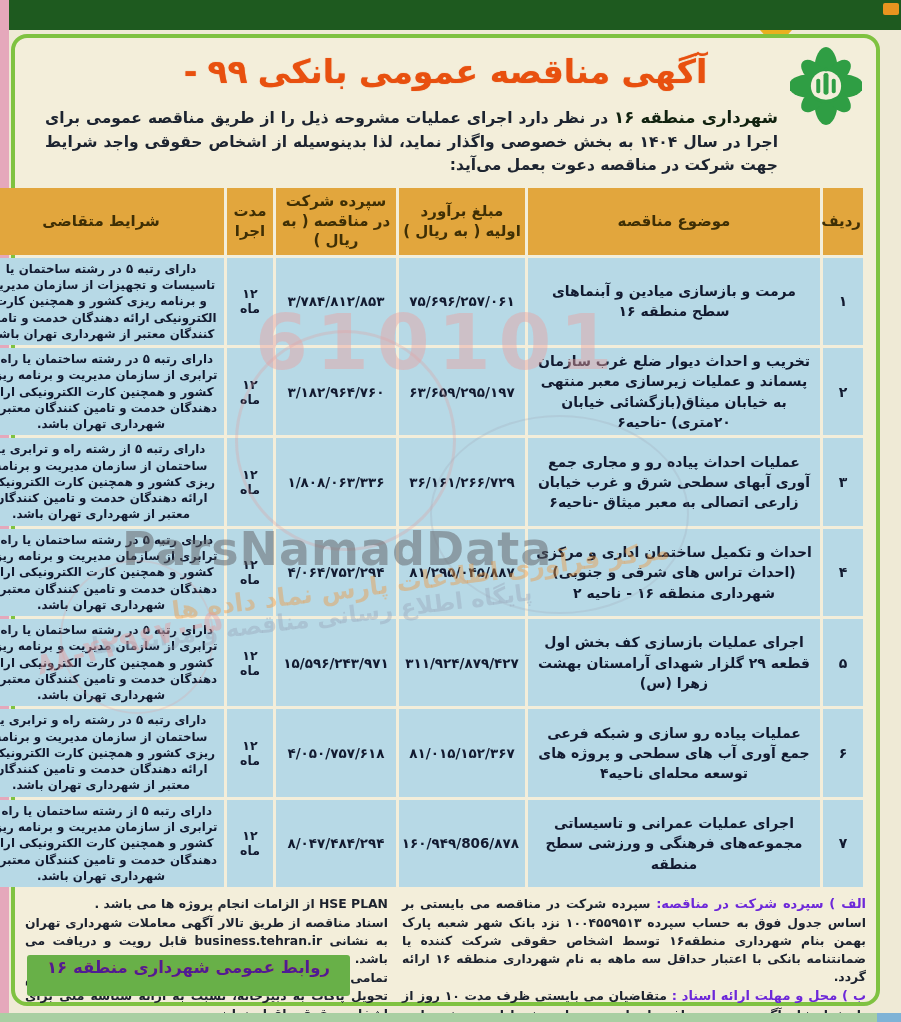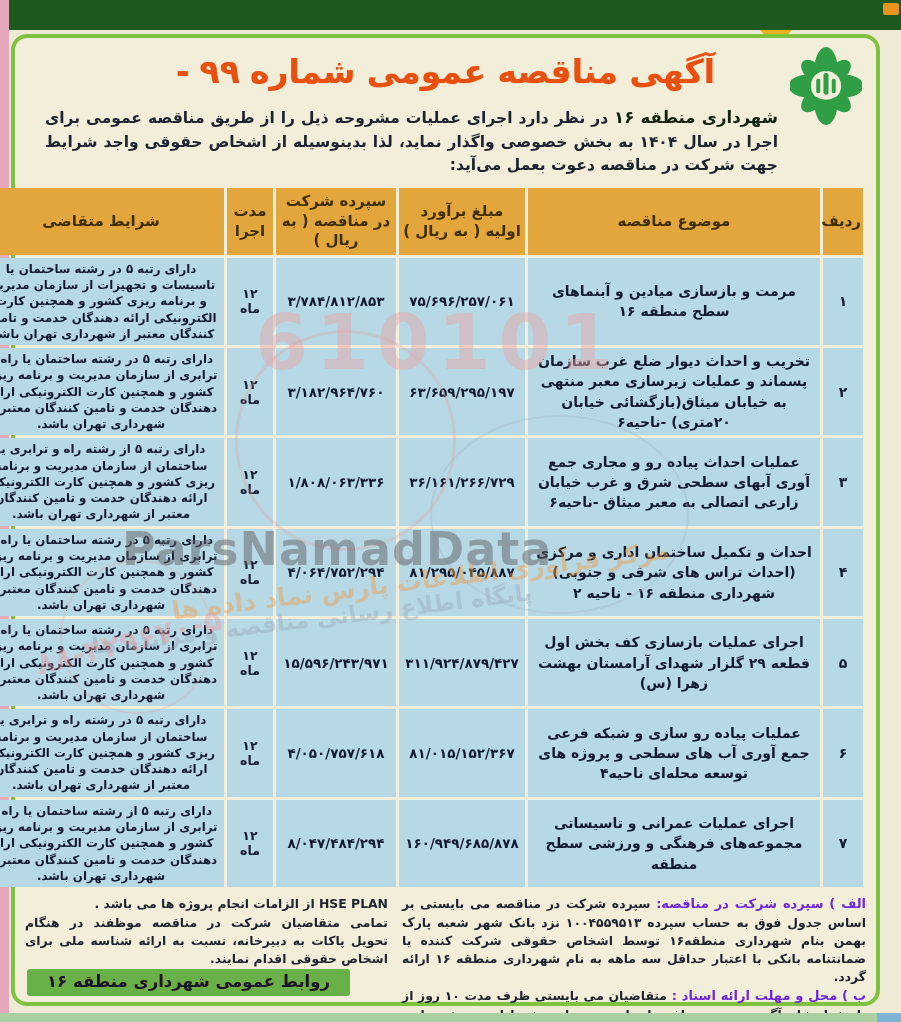--- a/index.html
+++ b/index.html
@@ -57,22 +57,22 @@
   .footer-cols{
     display:flex;flex-direction:row;gap:14px;margin-top:5px;height:196px;overflow:hidden;
     font-size:12.4px;line-height:1.45;font-weight:600;color:#1c222e;text-align:justify;
   }
   .fcol-right{flex:0 0 464px;}
   .fcol-left{flex:1;}
   .footer-cols p{margin:0 0 1px 0;}
   .flabel{color:#6d28d9;font-weight:800;font-size:13px;}
   .signature{
     position:absolute;left:12px;bottom:6px;
-    background:#68b048;color:#0f172a;
-    font-size:16.5px;font-weight:800;padding:3px 20px 5px 20px;border-radius:3px;
+    background:#68b048;color:#4c1d95;
+    font-size:16.5px;font-weight:800;padding:3px 20px 19px 20px;border-radius:3px;
     text-shadow:0 0 1px rgba(245,130,15,.8);
   }
   
   .wm{position:absolute;pointer-events:none;white-space:nowrap;z-index:6;}
   .wm-digits{top:298px;left:255px;font-size:76px;font-weight:800;color:rgba(232,162,162,.45);letter-spacing:8px;text-align:center;}
   .wm-brand{top:522px;left:122px;font-size:46px;font-weight:800;color:rgba(95,95,100,.5);letter-spacing:1px;}
   .wm-fa1{top:566px;left:170px;font-size:25px;font-weight:700;color:rgba(240,150,60,.42);transform:rotate(-7deg);}
   .wm-fa2{top:606px;left:90px;font-size:23px;font-weight:700;color:rgba(150,162,182,.40);transform:rotate(-7deg);}
   .wm-code{top:624px;left:34px;font-size:30px;font-weight:800;color:rgba(235,150,150,.40);transform:rotate(-14deg);}
   .wm-circle{position:absolute;border-radius:50%;pointer-events:none;z-index:5;}
@@ -109,21 +109,21 @@
           <g fill="#2f9e44">
             <rect x="46.5" y="40" width="7" height="30" rx="3"></rect>
             <rect x="36.5" y="48" width="5.5" height="20" rx="2.5"></rect>
             <rect x="58" y="48" width="5.5" height="20" rx="2.5"></rect>
             <path d="M34 72 q16 10 32 0 l0 5 q-16 9 -32 0 z"></path>
             <circle cx="50" cy="35" r="3"></circle>
           </g>
         </svg>
       </div>
       <div class="title">
-        <span>آگهی مناقصه عمومی شماره</span>
+        <span>آگهی مناقصه عمومی بانکی</span>
         <span>۹۹</span>
         <span>-</span>
       </div>
     </div>
 
     <p class="intro">
       <span class="lead">شهرداری منطقه ۱۶</span>
       <span>در نظر دارد اجرای عملیات مشروحه ذیل را از طریق مناقصه عمومی برای اجرا در سال ۱۴۰۴ به بخش خصوصی واگذار نماید، لذا بدینوسیله از اشخاص حقوقی واجد شرایط جهت شرکت در مناقصه دعوت بعمل می‌آید:</span>
     </p>
 
@@ -191,21 +191,21 @@
           <td class="c-no">۶</td>
           <td class="c-subject">عملیات پیاده رو سازی و شبکه فرعی جمع آوری آب های سطحی و پروژه های توسعه محله‌ای ناحیه۴</td>
           <td class="c-estimate">۸۱/۰۱۵/۱۵۲/۳۶۷</td>
           <td class="c-deposit">۴/۰۵۰/۷۵۷/۶۱۸</td>
           <td class="c-duration">۱۲ ماه</td>
           <td class="c-cond">دارای رتبه ۵ در رشته راه و ترابری یا ساختمان از سازمان مدیریت و برنامه ریزی کشور و همچنین کارت الکترونیکی ارائه دهندگان خدمت و تامین کنندگان معتبر از شهرداری تهران باشد.</td>
         </tr>
         <tr>
           <td class="c-no">۷</td>
           <td class="c-subject">اجرای عملیات عمرانی و تاسیساتی مجموعه‌های فرهنگی و ورزشی سطح منطقه</td>
-          <td class="c-estimate">۱۶۰/۹۴۹/۶۸۵/۸۷۸</td>
+          <td class="c-estimate">۱۶۰/۹۴۹/806/۸۷۸</td>
           <td class="c-deposit">۸/۰۴۷/۴۸۴/۲۹۴</td>
           <td class="c-duration">۱۲ ماه</td>
           <td class="c-cond">دارای رتبه ۵ از رشته ساختمان یا راه و ترابری از سازمان مدیریت و برنامه ریزی کشور و همچنین کارت الکترونیکی ارائه دهندگان خدمت و تامین کنندگان معتبر از شهرداری تهران باشد.</td>
         </tr>
       </tbody>
     </table>
 
     <div class="footer-cols">
       <div class="fcol-right">
         <p>
@@ -213,20 +213,21 @@
           <span>سپرده شرکت در مناقصه می بایستی بر اساس جدول فوق به حساب سپرده ۱۰۰۴۵۵۹۵۱۳ نزد بانک شهر شعبه پارک بهمن بنام شهرداری منطقه۱۶ توسط اشخاص حقوقی شرکت کننده یا ضمانتنامه بانکی با اعتبار حداقل سه ماهه به نام شهرداری منطقه ۱۶ ارائه گردد.</span>
         </p>
         <p>
           <span class="flabel">ب ) محل و مهلت ارائه اسناد :</span>
           <span>متقاضیان می بایستی ظرف مدت ۱۰ روز از تاریخ انتشار آگهی جهت دریافت اسناد و تحویل پیشنهادات به شهرداری منطقه ۱۶ واحد قراردادها مراجعه نمایند.(جهت دریافت اسناد به همراه داشتن فلش الزامی می‌باشد.)</span>
         </p>
 
       </div>
       <div class="fcol-left">
         <p>HSE PLAN از الزامات انجام پروژه ها می باشد .</p>
+        <p>اسناد مناقصه از طریق تالار آگهی معاملات شهرداری تهران به نشانی business.tehran.ir قابل رویت و دریافت می باشد.</p>
         <p>تمامی متقاضیان شرکت در مناقصه موظفند در هنگام تحویل پاکات به دبیرخانه، نسبت به ارائه شناسه ملی برای اشخاص حقوقی اقدام نمایند.</p>
 
       </div>
     </div>
 
     <div class="signature">روابط عمومی شهرداری منطقه ۱۶</div>
   </div>
 
   <div class="wm wm-digits">610101</div>
   <div class="wm wm-brand">ParsNamadData</div>

